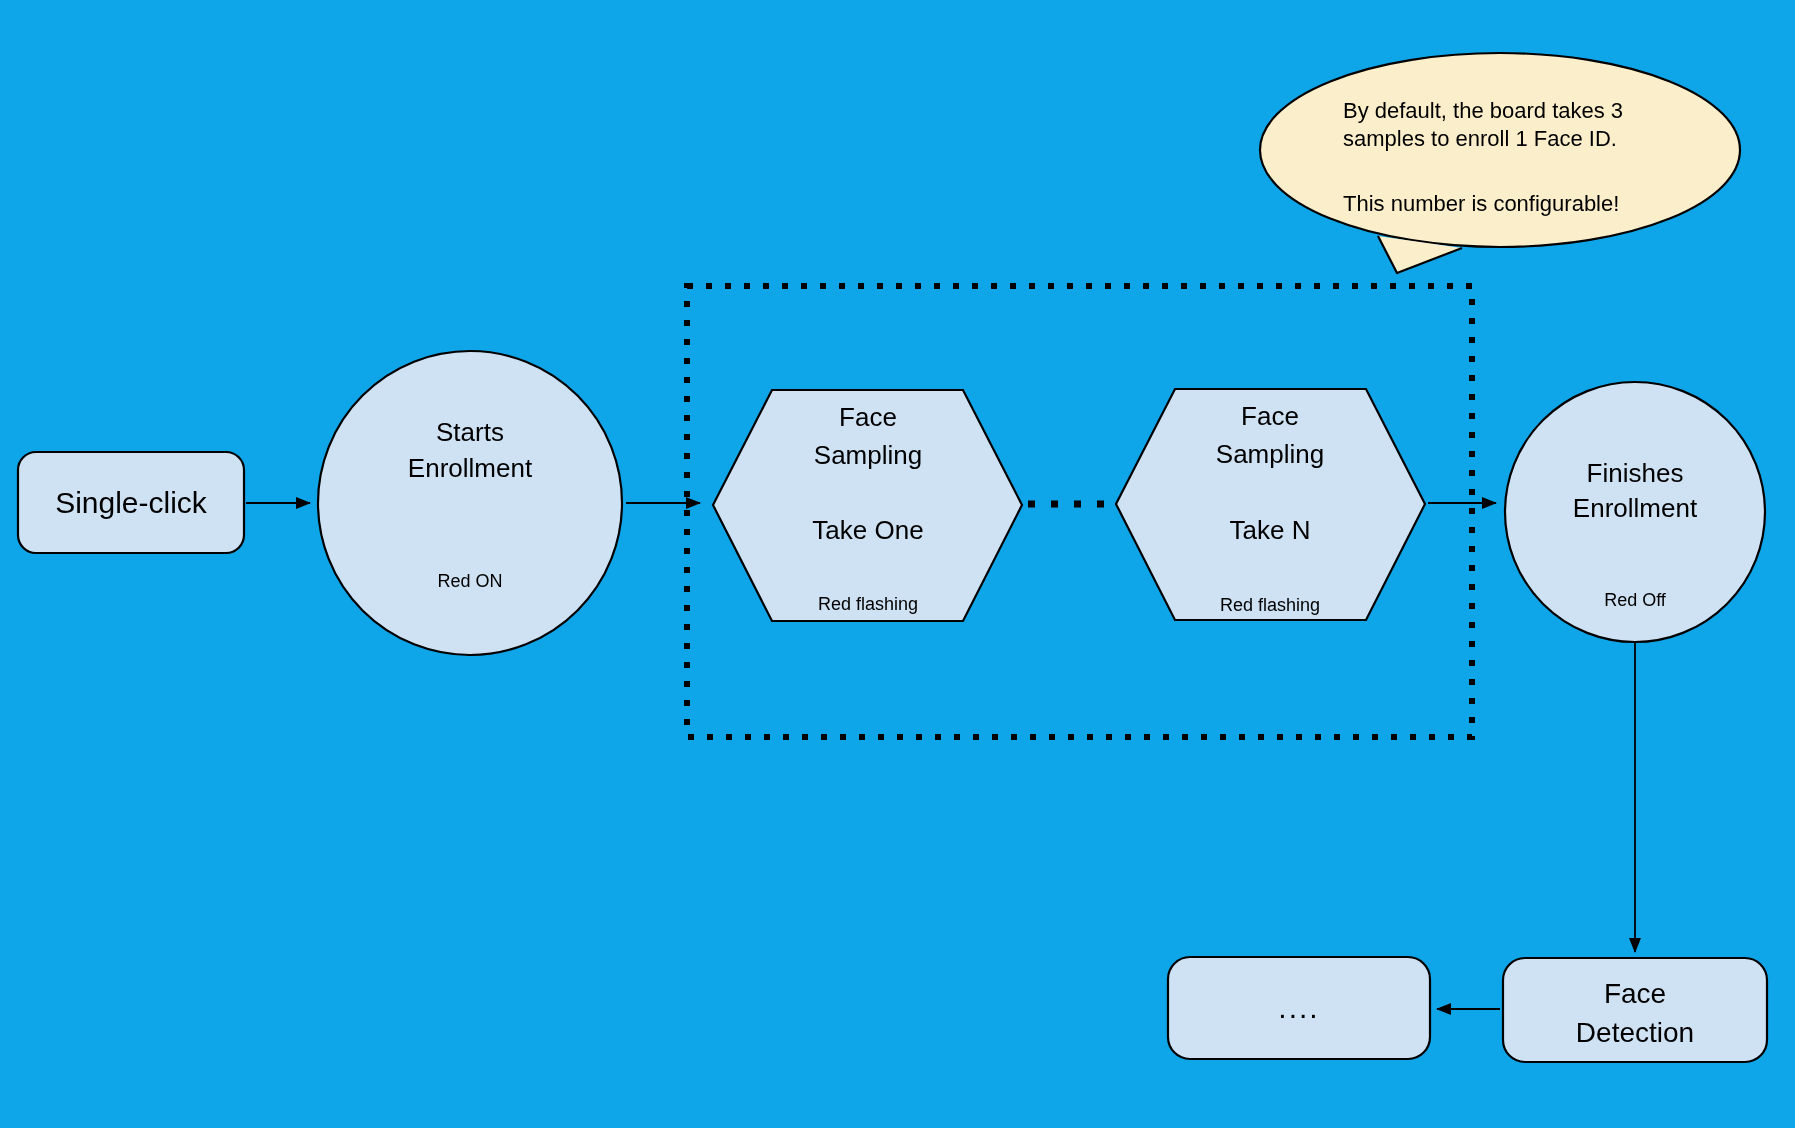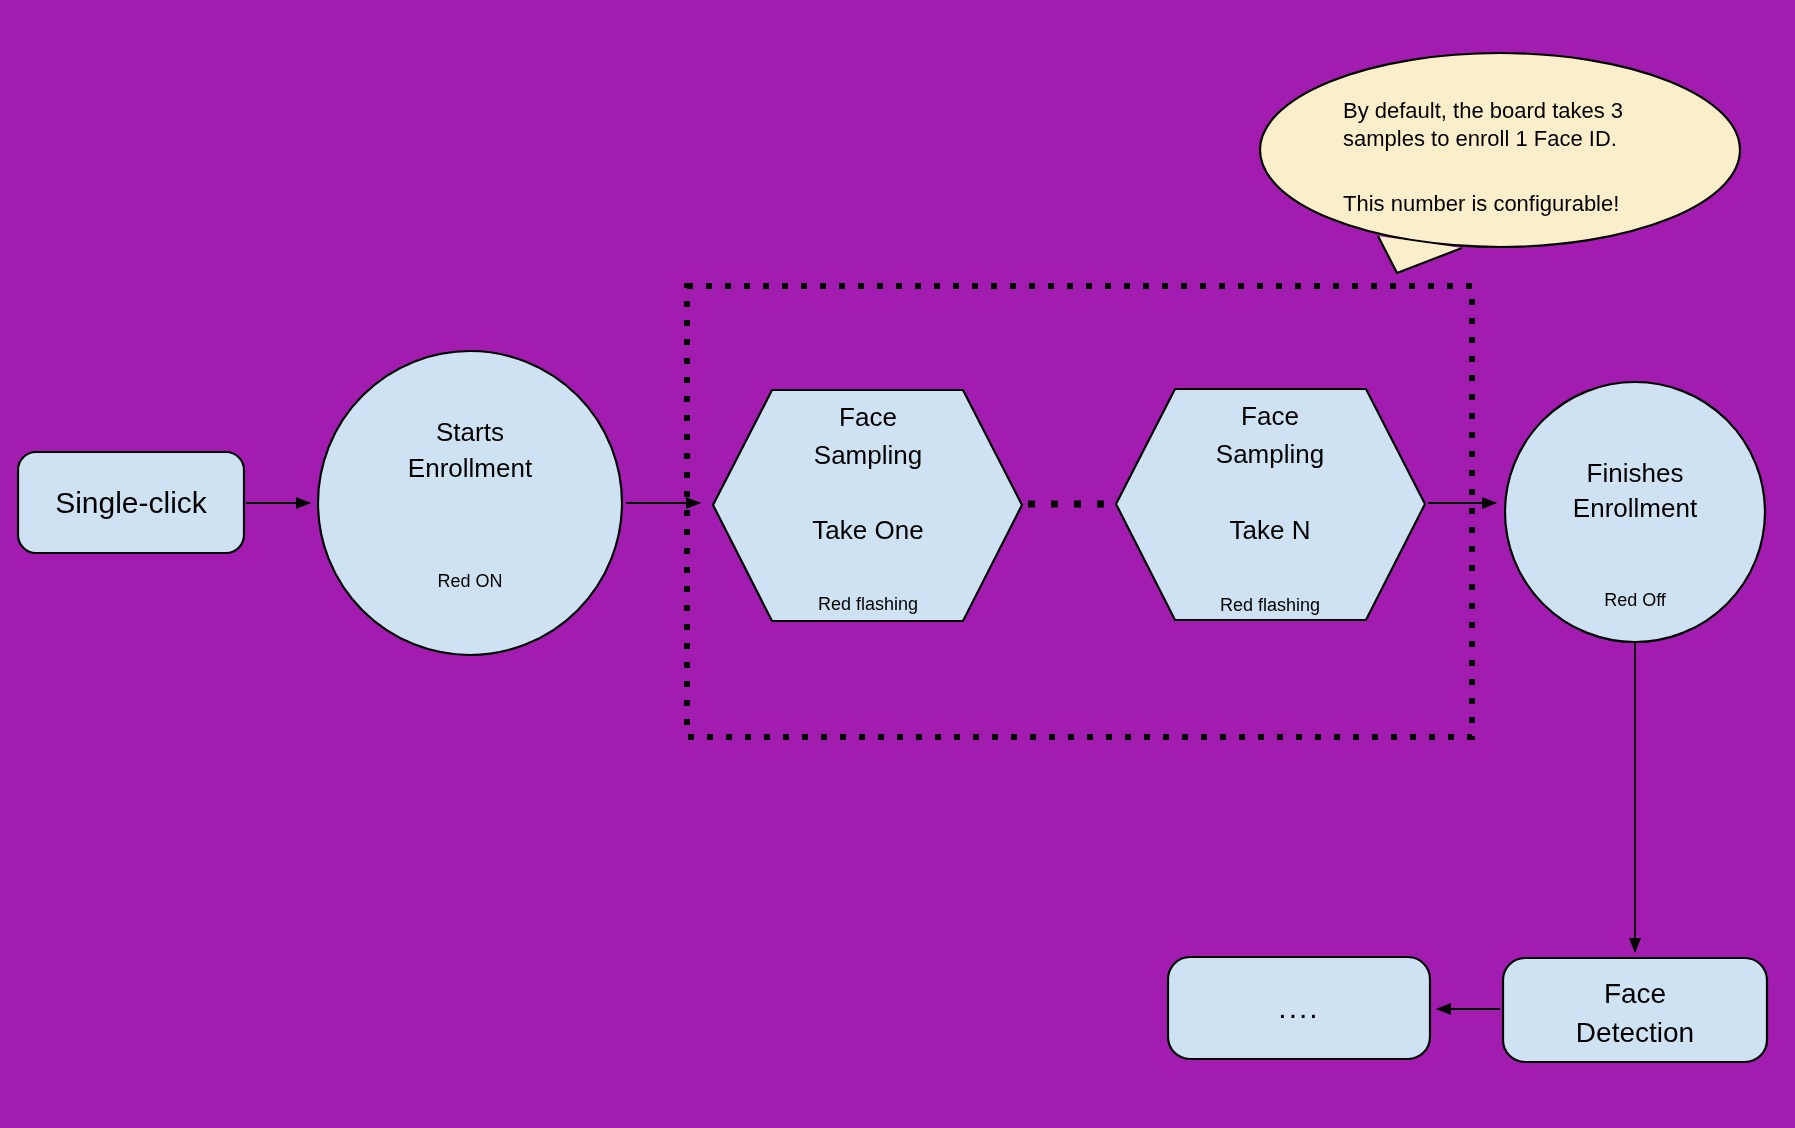--- a/index.html
+++ b/index.html
@@ -1,21 +1,21 @@
 <!DOCTYPE html>
 <html style="--node-fill: #cfe2f3; --callout-fill: #fbeeca; --stroke: #000000;"><head>
 <meta charset="utf-8">
 <style>
   :root{
     --node-fill:#cfe2f3;
     --callout-fill:#fbeeca;
     --stroke:#000000;
   }
   html,body{margin:0;padding:0;background:#ffffff;}
-  .stage{width:1795px;height:1128px;position:relative;background:#a21caf;overflow:hidden;}
+  .stage{width:1795px;height:1128px;position:relative;background:#0ea5e9;overflow:hidden;}
   svg text{font-family:"Liberation Sans", sans-serif;fill:#000;}
   .node-shape{fill:var(--node-fill);stroke:var(--stroke);stroke-width:2.2;}
   .callout-shape{fill:var(--callout-fill);stroke:var(--stroke);stroke-width:2.2;}
   .callout-fill-only{fill:var(--callout-fill);stroke:none;}
   .callout-edge{fill:none;stroke:var(--stroke);stroke-width:2.2;stroke-linejoin:round;}
   .connector{stroke:var(--stroke);stroke-width:1.8;fill:none;}
   .dotted-frame{fill:none;stroke:var(--stroke);stroke-width:6;stroke-dasharray:6 13;}
   .dotted-link{fill:none;stroke:var(--stroke);stroke-width:7;stroke-dasharray:7 16;}
   .label-lg{font-size:30px;text-anchor:middle;}
   .label-md{font-size:26px;text-anchor:middle;}

